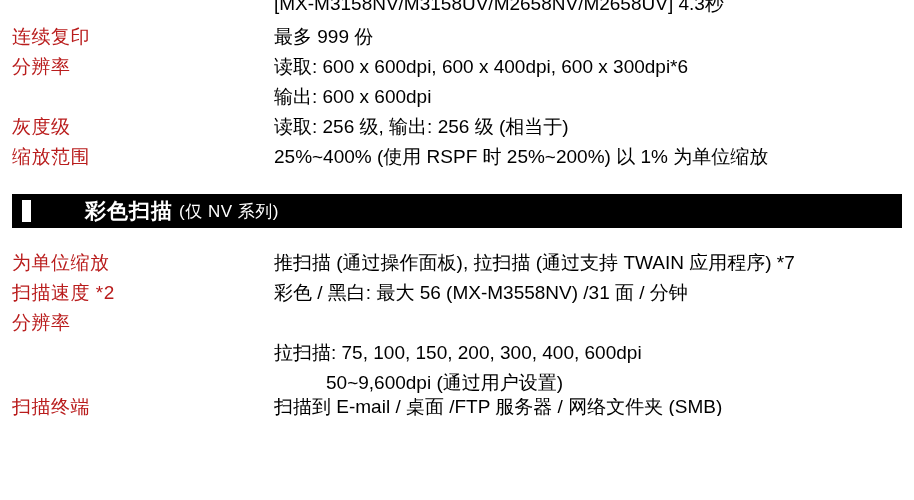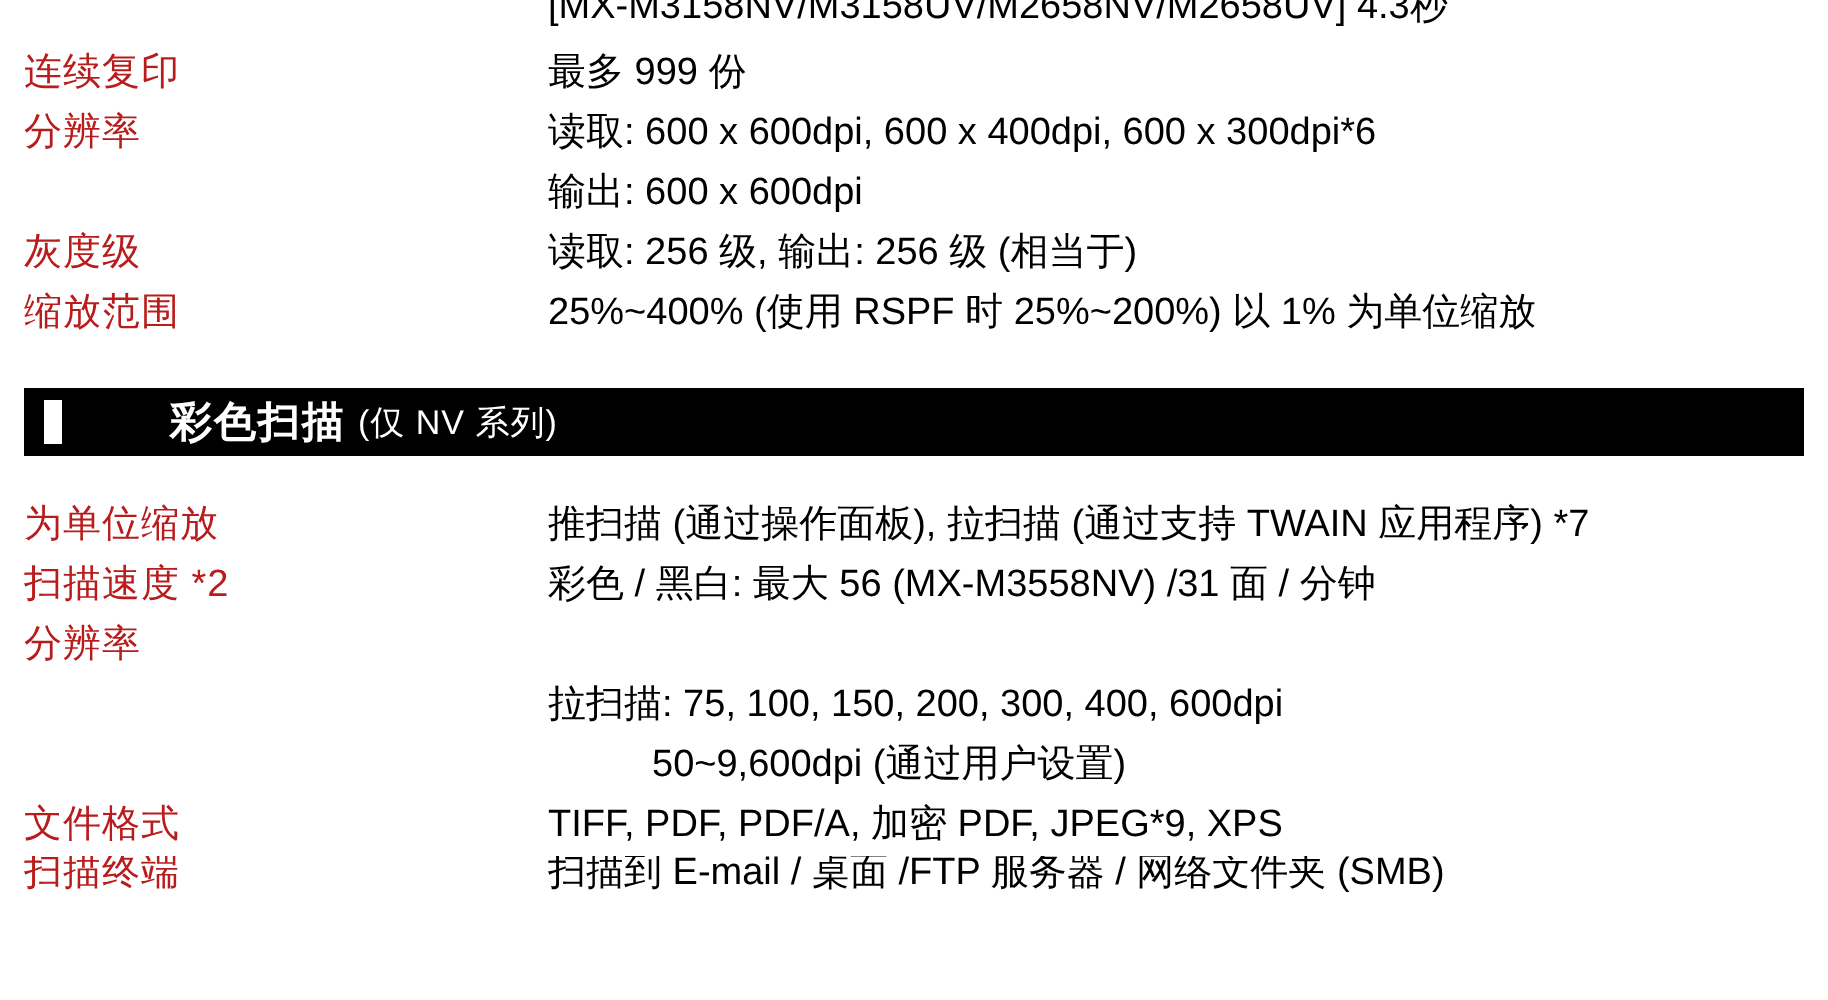--- a/index.html
+++ b/index.html
@@ -183,24 +183,20 @@
     <div class="spec-row">
       <div class="spec-label"></div>
       <div class="spec-value">拉扫描: 75, 100, 150, 200, 300, 400, 600dpi</div>
     </div>
 
     <div class="spec-row">
       <div class="spec-label"></div>
       <div class="spec-value indent-1">50~9,600dpi (通过用户设置)</div>
     </div>
 
-    <div class="spec-row">
-      <div class="spec-label">文件格式</div>
-      <div class="spec-value">TIFF, PDF, PDF/A, 加密 PDF, JPEG*9, XPS</div>
-    </div>
 
 
     <div class="spec-row bottom-clip">
       <div class="spec-label">扫描终端</div>
       <div class="spec-value">扫描到 E-mail / 桌面 /FTP 服务器 / 网络文件夹 (SMB)</div>
     </div>
 
   </div>
 </div>
 

